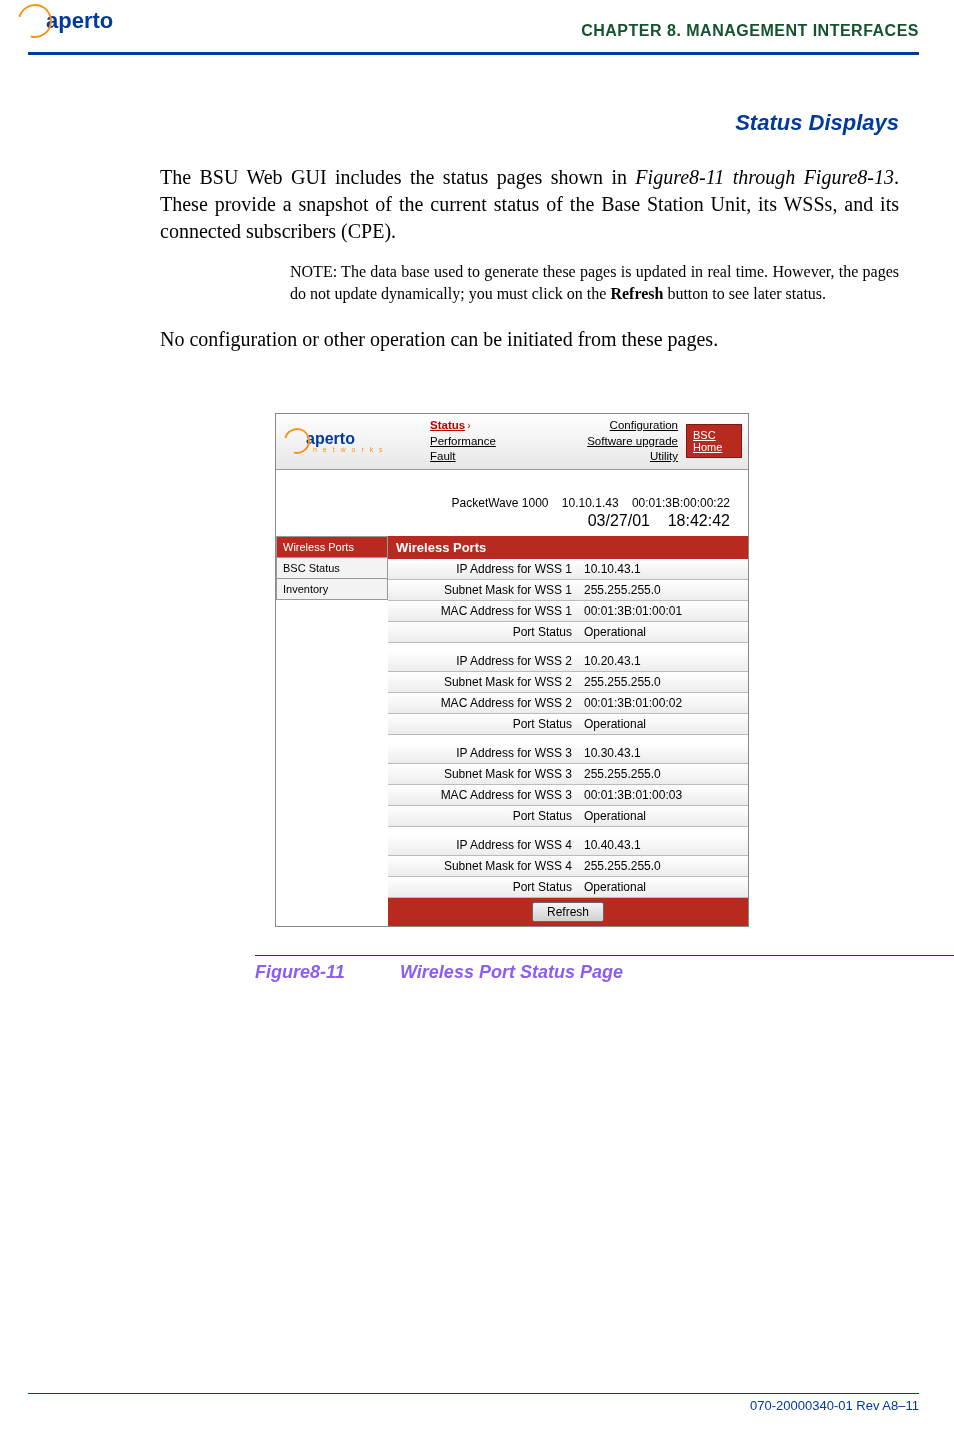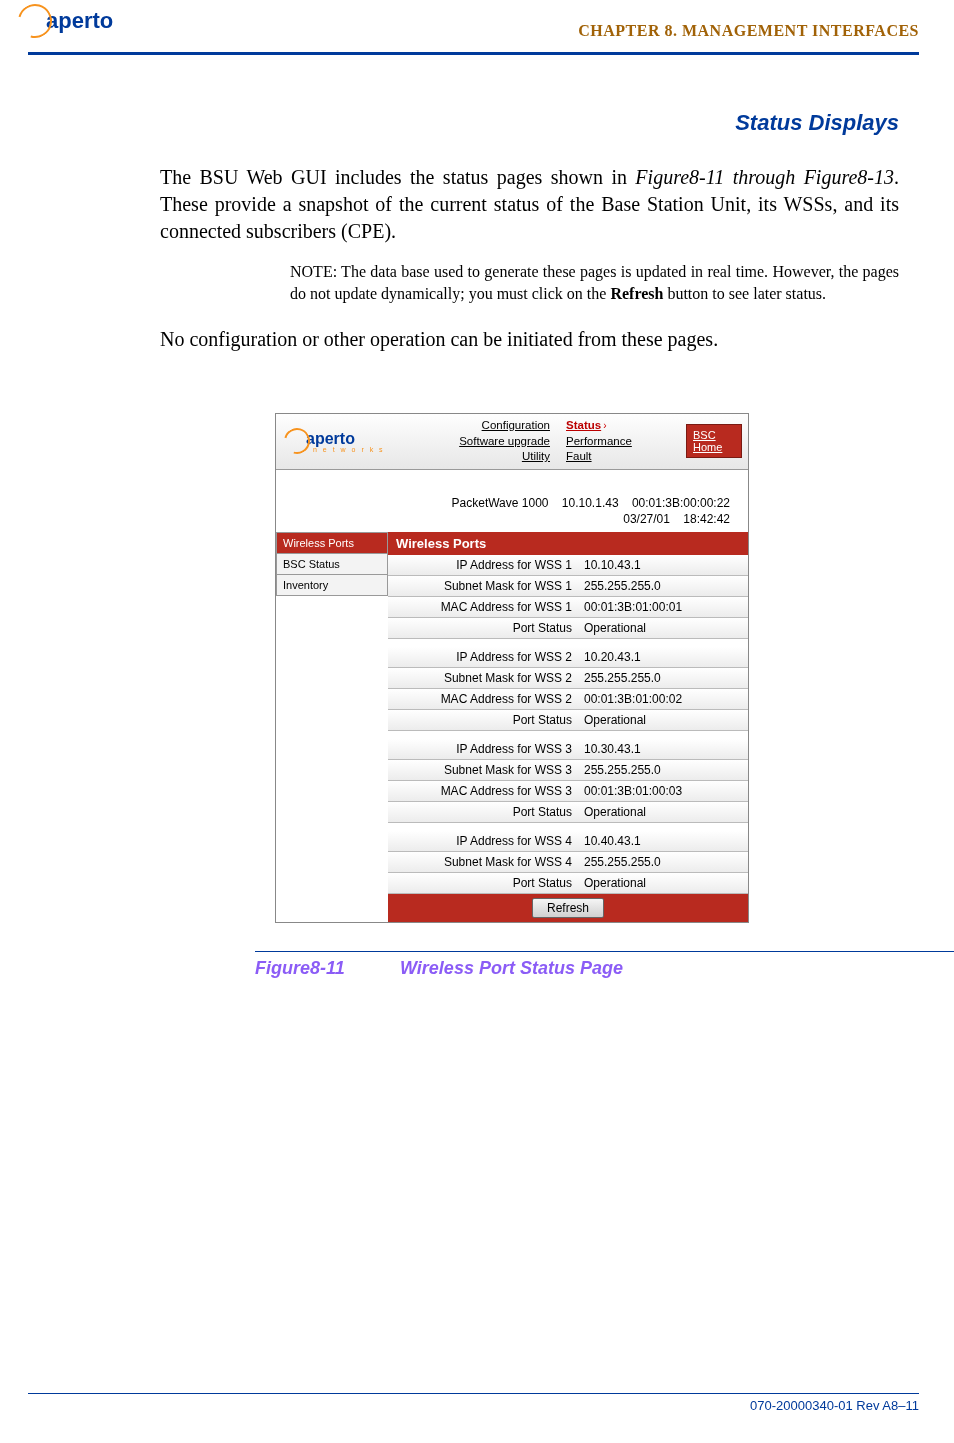--- a/index.html
+++ b/index.html
@@ -37,25 +37,25 @@
     font-family: Arial, Helvetica, sans-serif;
     font-weight: bold;
     font-size: 22px;
     color: #003a9b;
     margin-left: -6px;
   }
   .chapter-title {
     position: absolute;
     right: 0;
     top: 12px;
-    font-family: Liberation Serif, serif;
+    font-family: Liberation Sans, sans-serif;
     font-variant: small-caps;
     font-weight: bold;
     font-size: 16px;
-    color: #a16207;
+    color: #14532d;
     letter-spacing: 0.5px;
   }
   .content {
     margin: 55px 55px 0 120px;
   }
   .section-heading {
     font-family: Arial, Helvetica, sans-serif;
     font-weight: bold;
     font-style: italic;
     font-size: 22px;
@@ -143,21 +143,21 @@
   }
   .gui-infobar {
     text-align: right;
     padding: 6px 18px 2px 0;
     font-size: 12px;
     margin-top: 20px;
   }
   .gui-infobar2 {
     text-align: right;
     padding: 0 18px 6px 0;
-    font-size: 12px;
+    font-size: 16px;
   }
   .gui-body { display: flex; }
   .gui-sidebar {
     width: 112px;
     background: #fff;
     align-self: flex-start;
   }
   .side-item {
     border: 1px solid #999;
     border-top: none;
@@ -263,29 +263,29 @@
   <div class="figure-wrap">
     <div class="gui">
       <div class="gui-top">
         <div class="gui-logo-cell">
           <div class="gui-logo-mark"></div>
           <div>
             <div class="gui-logo-text">aperto</div>
             <div class="gui-logo-sub">n e t w o r k s</div>
           </div>
         </div>
+        <div class="gui-topnav-col col2">
+          <div><span class="tn-item tn-active">Status</span><span class="tn-caret">›</span></div>
+          <div class="tn-item">Performance</div>
+          <div class="tn-item">Fault</div>
+        </div>
         <div class="gui-topnav-col col1">
           <div class="tn-item">Configuration</div>
           <div class="tn-item">Software upgrade</div>
           <div class="tn-item">Utility</div>
-        </div>
-        <div class="gui-topnav-col col2">
-          <div><span class="tn-item tn-active">Status</span><span class="tn-caret">›</span></div>
-          <div class="tn-item">Performance</div>
-          <div class="tn-item">Fault</div>
         </div>
         <div class="gui-home-cell">
           <span class="home-btn">BSC Home</span>
         </div>
       </div>
 
       <div class="gui-infobar">
         <span>PacketWave 1000</span>&nbsp;&nbsp;&nbsp;
         <span>10.10.1.43</span>&nbsp;&nbsp;&nbsp;
         <span>00:01:3B:00:00:22</span>

